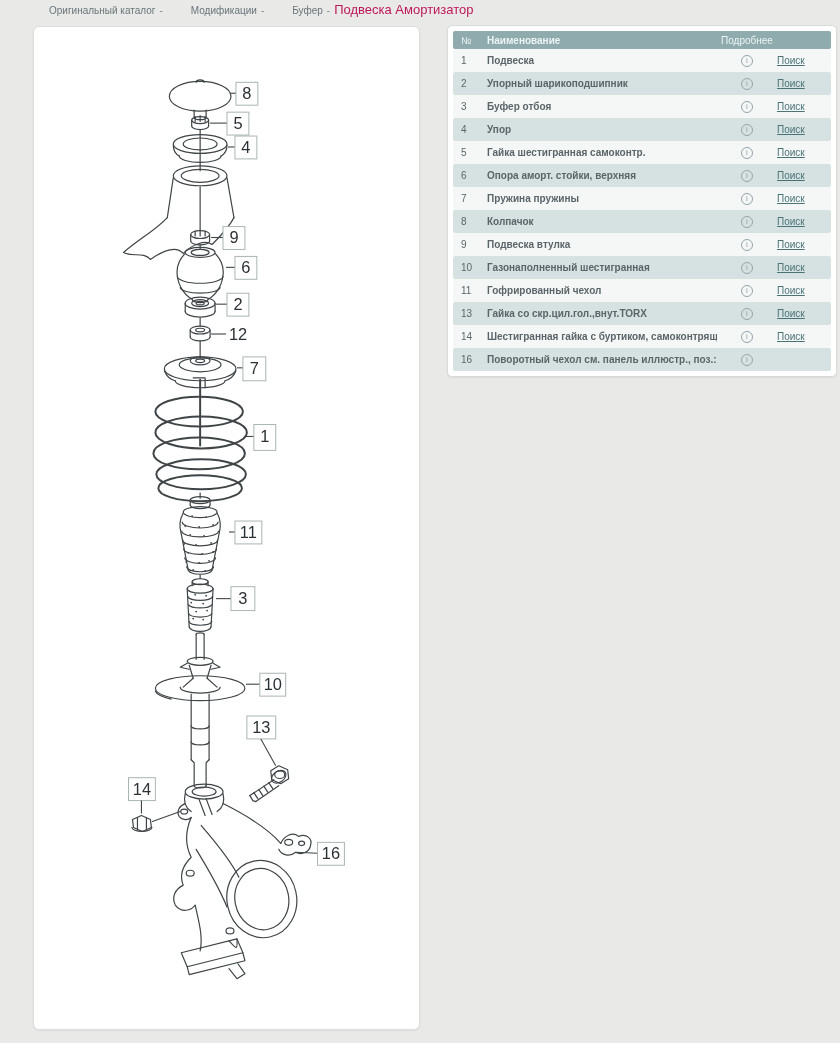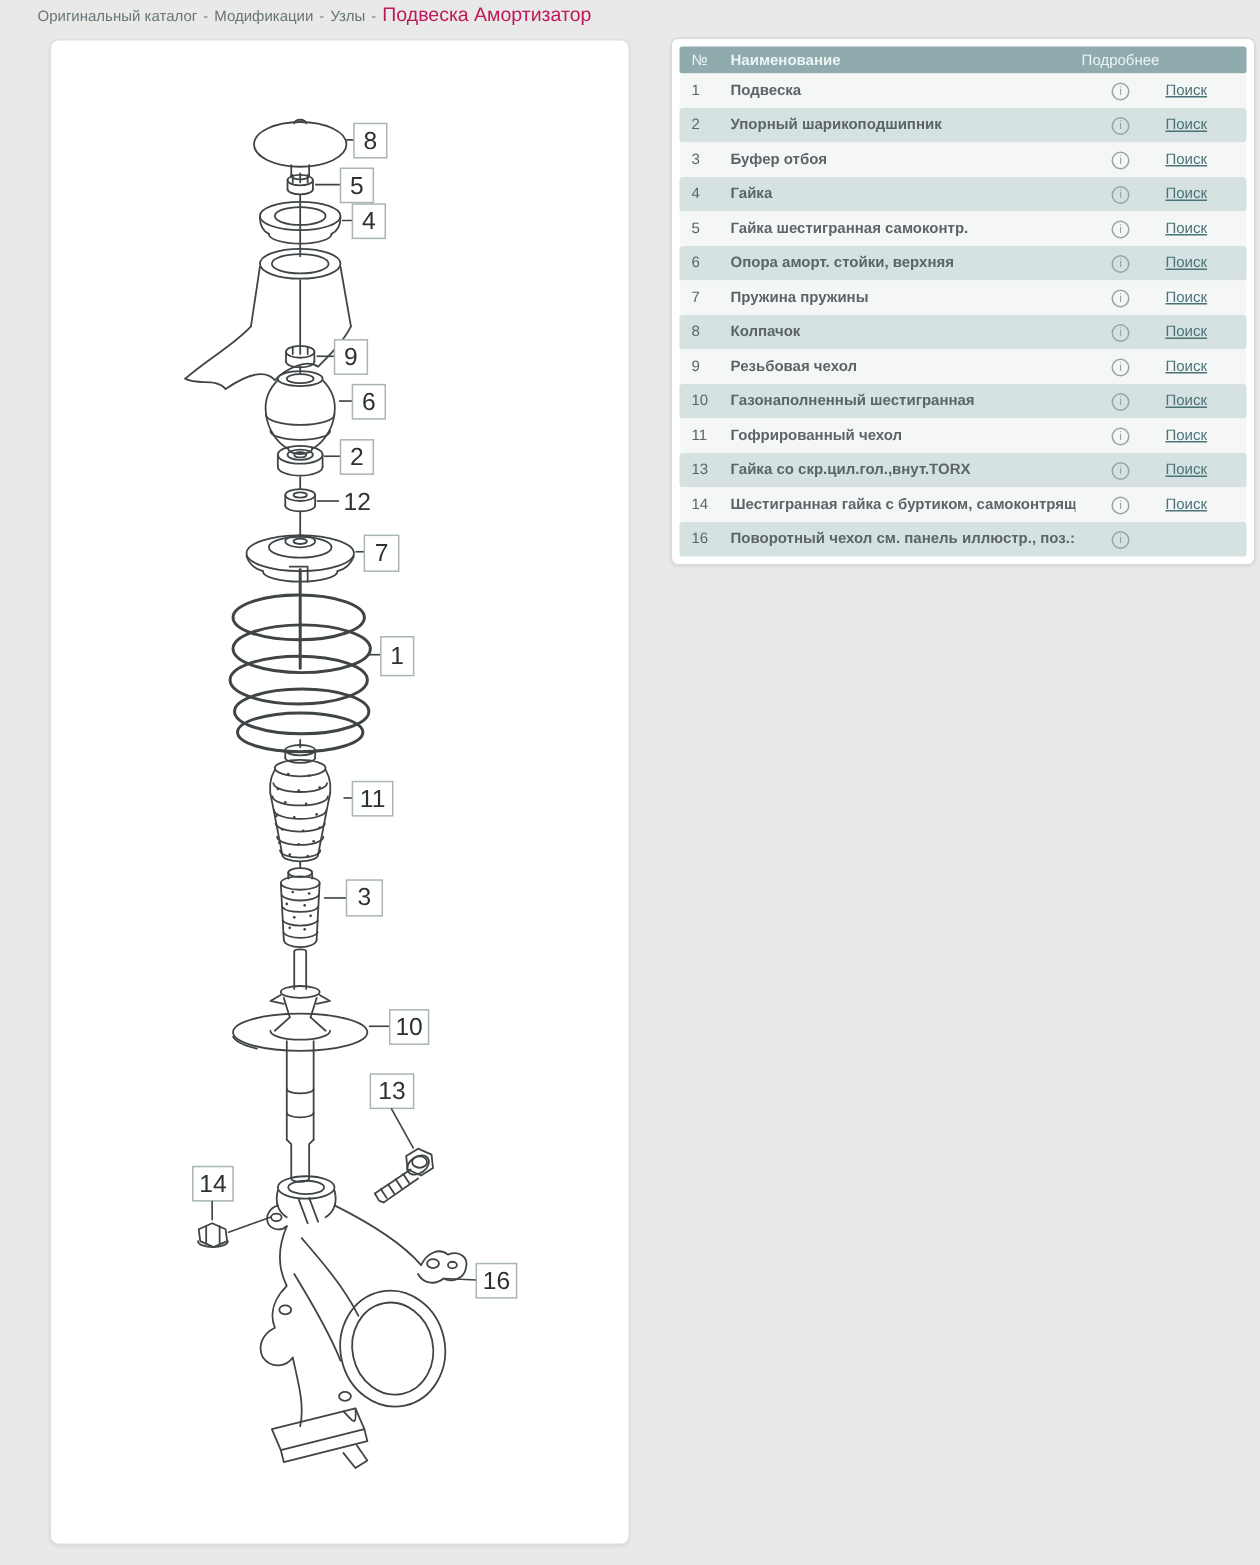--- a/index.html
+++ b/index.html
@@ -9,21 +9,21 @@
     background:#e9e9e7;
     font-family:"Liberation Sans", sans-serif;
     overflow:hidden;
   }
   
   .breadcrumb {
     position:absolute; left:25px; top:2px;
     display:flex; align-items:baseline;
     font-size:10px; color:#68757a; white-space:nowrap;
   }
-  .breadcrumb .bc-item { cursor:pointer; }
+  .breadcrumb .bc-item { cursor:pointer;margin-left:24px; }
   .breadcrumb .bc-sep { margin:0 4px; color:#7c888c; }
   .breadcrumb .bc-current { font-size:13px; color:#be185d; }
   
   .diagram-panel {
     position:absolute; left:33px; top:26px; width:387px; height:1004px;
     background:#ffffff; border:1px solid #dddfdd; border-radius:6px;
     box-shadow:0 1px 2px rgba(0,0,0,.06);
   }
   .diagram-panel svg { display:block; width:100%; height:100%; }
   .sketch { stroke:#3f4447; stroke-width:1.2; fill:none; stroke-linecap:round; stroke-linejoin:round; }
@@ -64,21 +64,21 @@
   }
 </style>
 </head>
 <body>
 
 <div class="breadcrumb">
   <span class="bc-item">Оригинальный каталог</span>
   <span class="bc-sep">-</span>
   <span class="bc-item">Модификации</span>
   <span class="bc-sep">-</span>
-  <span class="bc-item">Узлы</span>
+  <span class="bc-item">Буфер</span>
   <span class="bc-sep">-</span>
   <span class="bc-current">Подвеска Амортизатор</span>
 </div>
 
 <div class="diagram-panel">
   <svg viewBox="0 0 387 1002">
     <g class="sketch">
 
       <g>
         <path d="M163 53 a4 2.5 0 0 1 8 0"></path>
@@ -395,21 +395,21 @@
     <div class="col-info">
       <span class="info-icon">i</span>
     </div>
     <div class="col-search">
       <span class="search-link">Поиск</span>
     </div>
   </div>
 
   <div class="tbl-row">
     <div class="col-num">4</div>
-    <div class="col-name">Гайка</div>
+    <div class="col-name">Упор</div>
     <div class="col-info">
       <span class="info-icon">i</span>
     </div>
     <div class="col-search">
       <span class="search-link">Поиск</span>
     </div>
   </div>
 
   <div class="tbl-row">
     <div class="col-num">5</div>
@@ -450,21 +450,21 @@
     <div class="col-info">
       <span class="info-icon">i</span>
     </div>
     <div class="col-search">
       <span class="search-link">Поиск</span>
     </div>
   </div>
 
   <div class="tbl-row">
     <div class="col-num">9</div>
-    <div class="col-name">Резьбовая чехол</div>
+    <div class="col-name">Подвеска втулка</div>
     <div class="col-info">
       <span class="info-icon">i</span>
     </div>
     <div class="col-search">
       <span class="search-link">Поиск</span>
     </div>
   </div>
 
   <div class="tbl-row">
     <div class="col-num">10</div>

